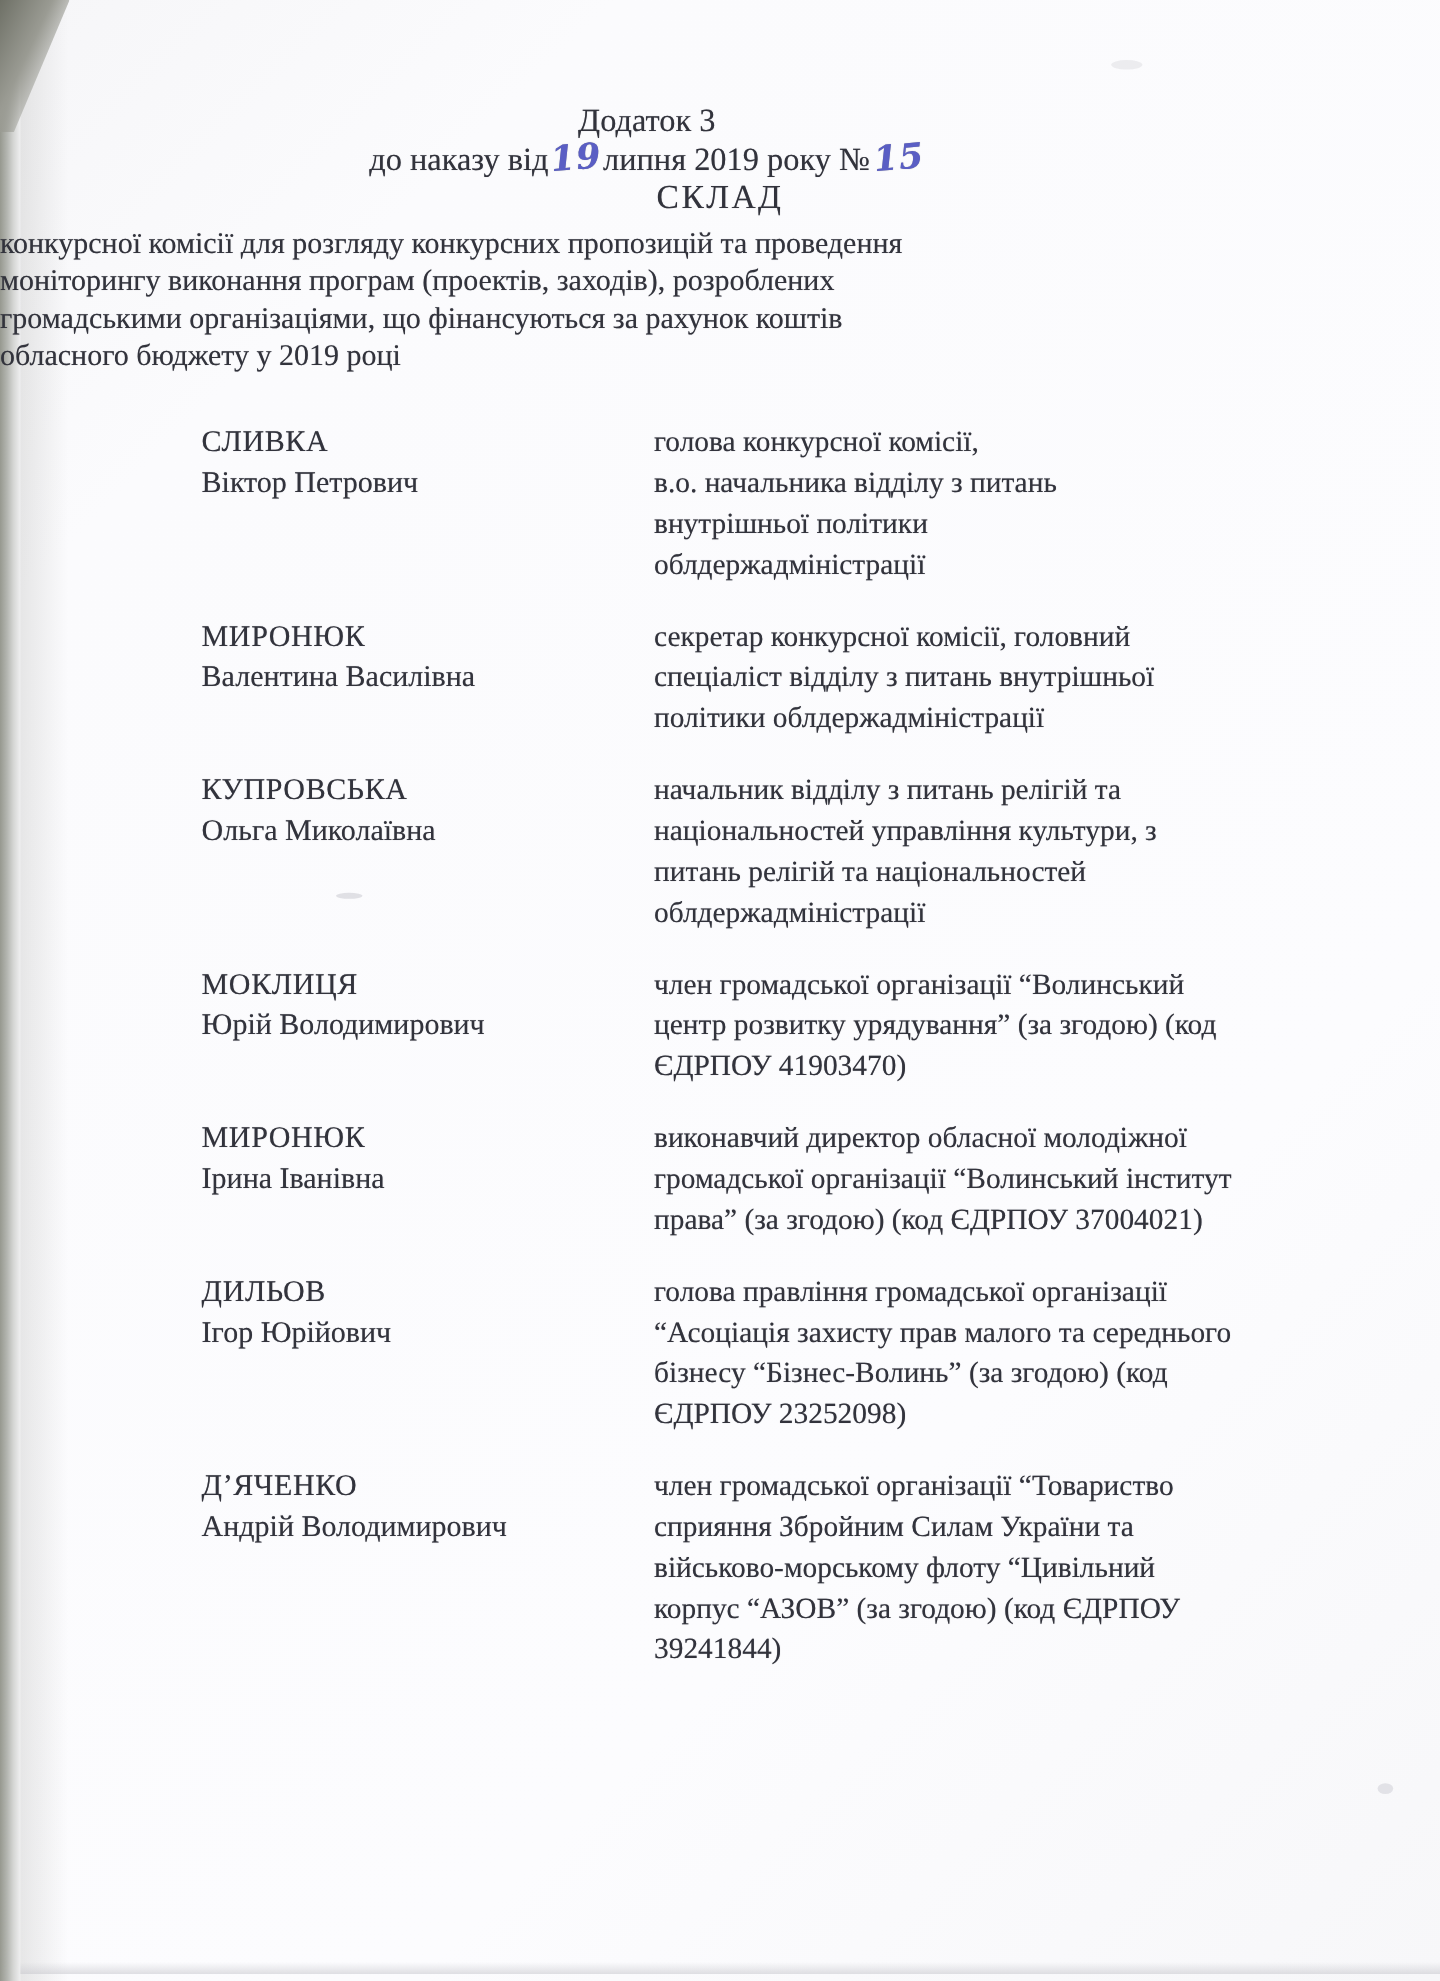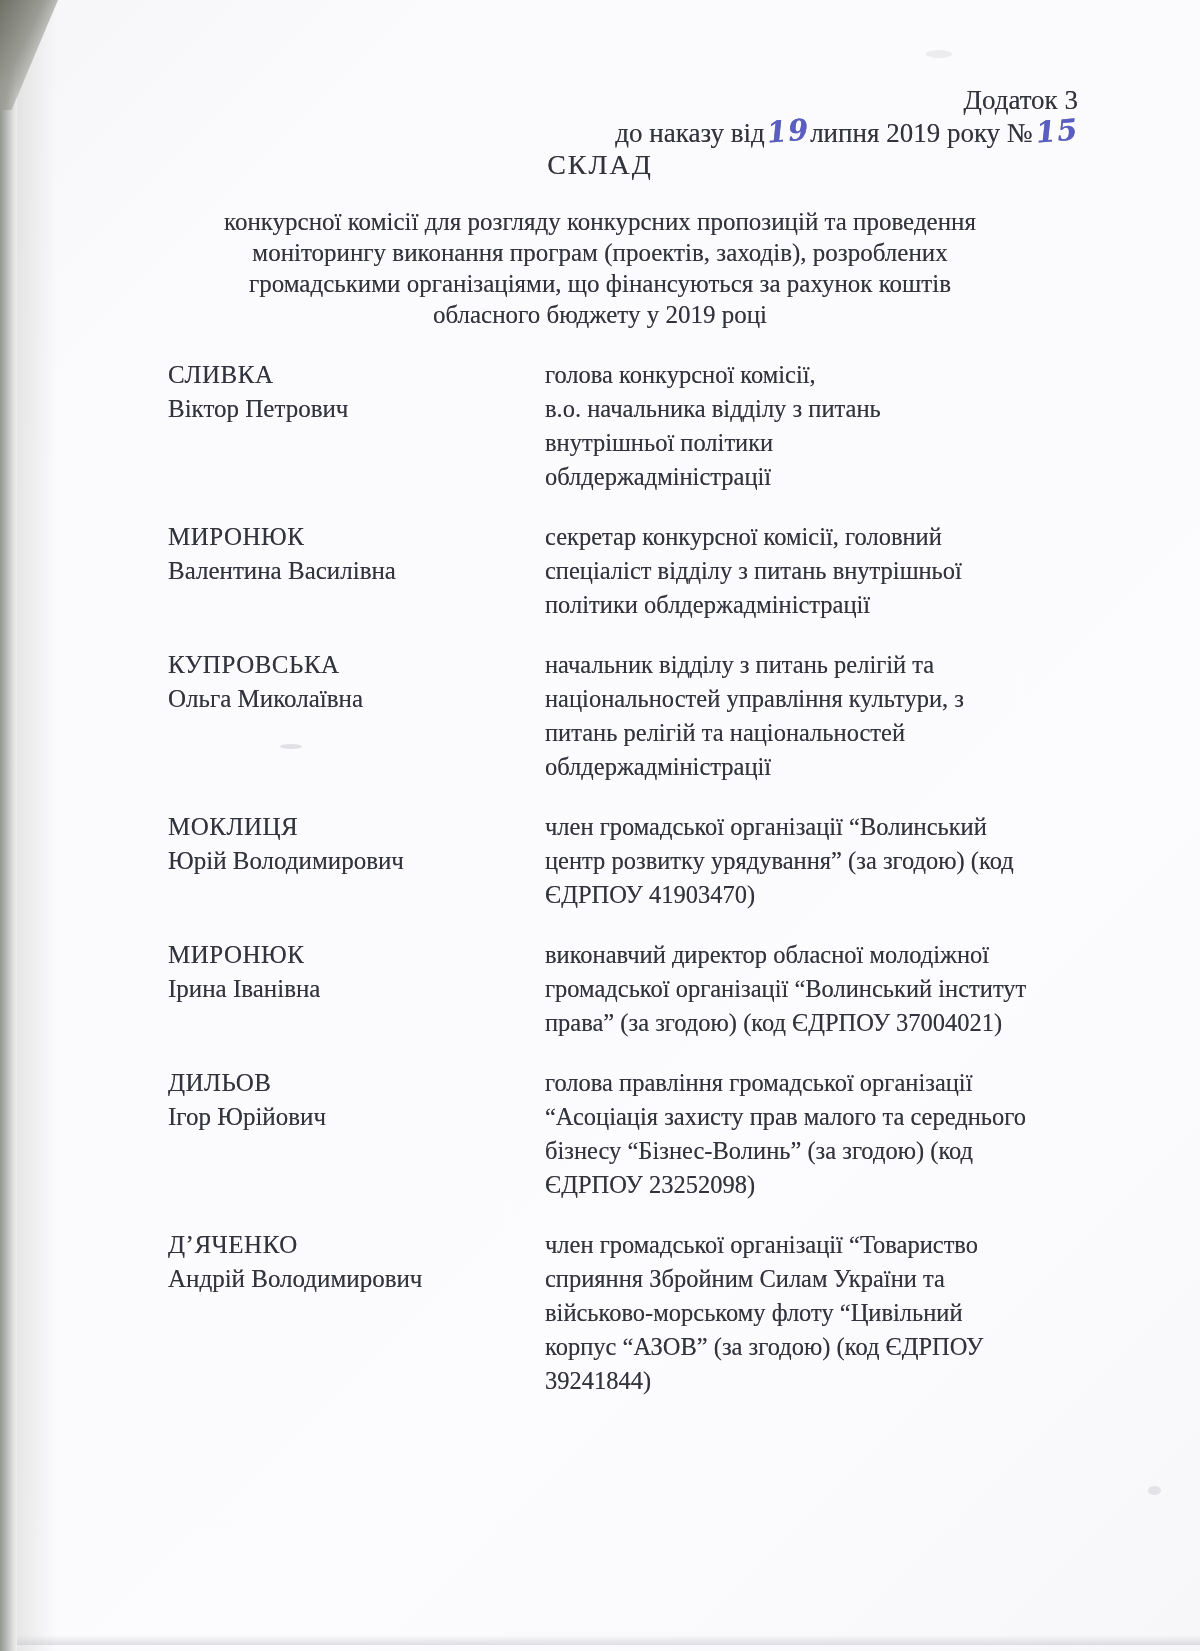--- a/index.html
+++ b/index.html
@@ -29,45 +29,45 @@
     position:absolute;left:17px;right:0;bottom:6px;height:10px;
     background:linear-gradient(to bottom,rgba(205,205,210,0),rgba(198,198,204,.55));
   }
   .speck{position:absolute;background:#d9d9de;border-radius:50%;}
   .speck.s1{left:280px;top:744px;width:22px;height:5px;opacity:.8;}
   .speck.s2{left:1148px;top:1486px;width:13px;height:9px;opacity:.7;}
   .speck.s3{left:926px;top:50px;width:26px;height:8px;opacity:.45;}
 
   .content{position:relative;padding-top:84px;}
 
-  .hdr{ text-align:right;padding-right:122px;font-size:27px;line-height:32px; }
+  .hdr{ text-align:center;padding-right:122px;font-size:27px;line-height:32px; }
   .order-line{white-space:nowrap;}
   .hand{
     display:inline-block;
     color:var(--handwriting-ink,#5a5ec4);
     font-family:"DejaVu Serif","Liberation Serif",serif;
     font-style:italic;font-weight:bold;
     font-size:29px;
     transform:rotate(-5deg) translateY(-1px);
     letter-spacing:1px;
   }
   .hand.day{margin:0 1px 0 2px;}
   .hand.num{margin-left:3px;}
 
   .doc-title{
     text-align:center;
     font-size:28px;letter-spacing:2px;
   }
   .doc-subtitle{
-    margin-top:25px;text-align:center;
+    margin-top:7px;text-align:left;
     font-size:25px;line-height:31px;
   }
   .doc-subtitle span{display:block;}
 
-  .members{margin-top:28px;padding-left:168px;padding-right:120px;}
+  .members{margin-top:40px;padding-left:168px;padding-right:120px;}
   .member{display:flex;margin-bottom:26px;}
   .m-name{width:377px;flex:none;font-size:25px;line-height:34px;}
   .m-surname{display:block;letter-spacing:.5px;}
   .m-given{display:block;font-size:25px;}
   .m-role{
     flex:1;font-size:24.5px;line-height:34px;
     white-space:pre-line;
   }
   
   .content{text-shadow:0 0 .6px rgba(50,51,60,.55);}

